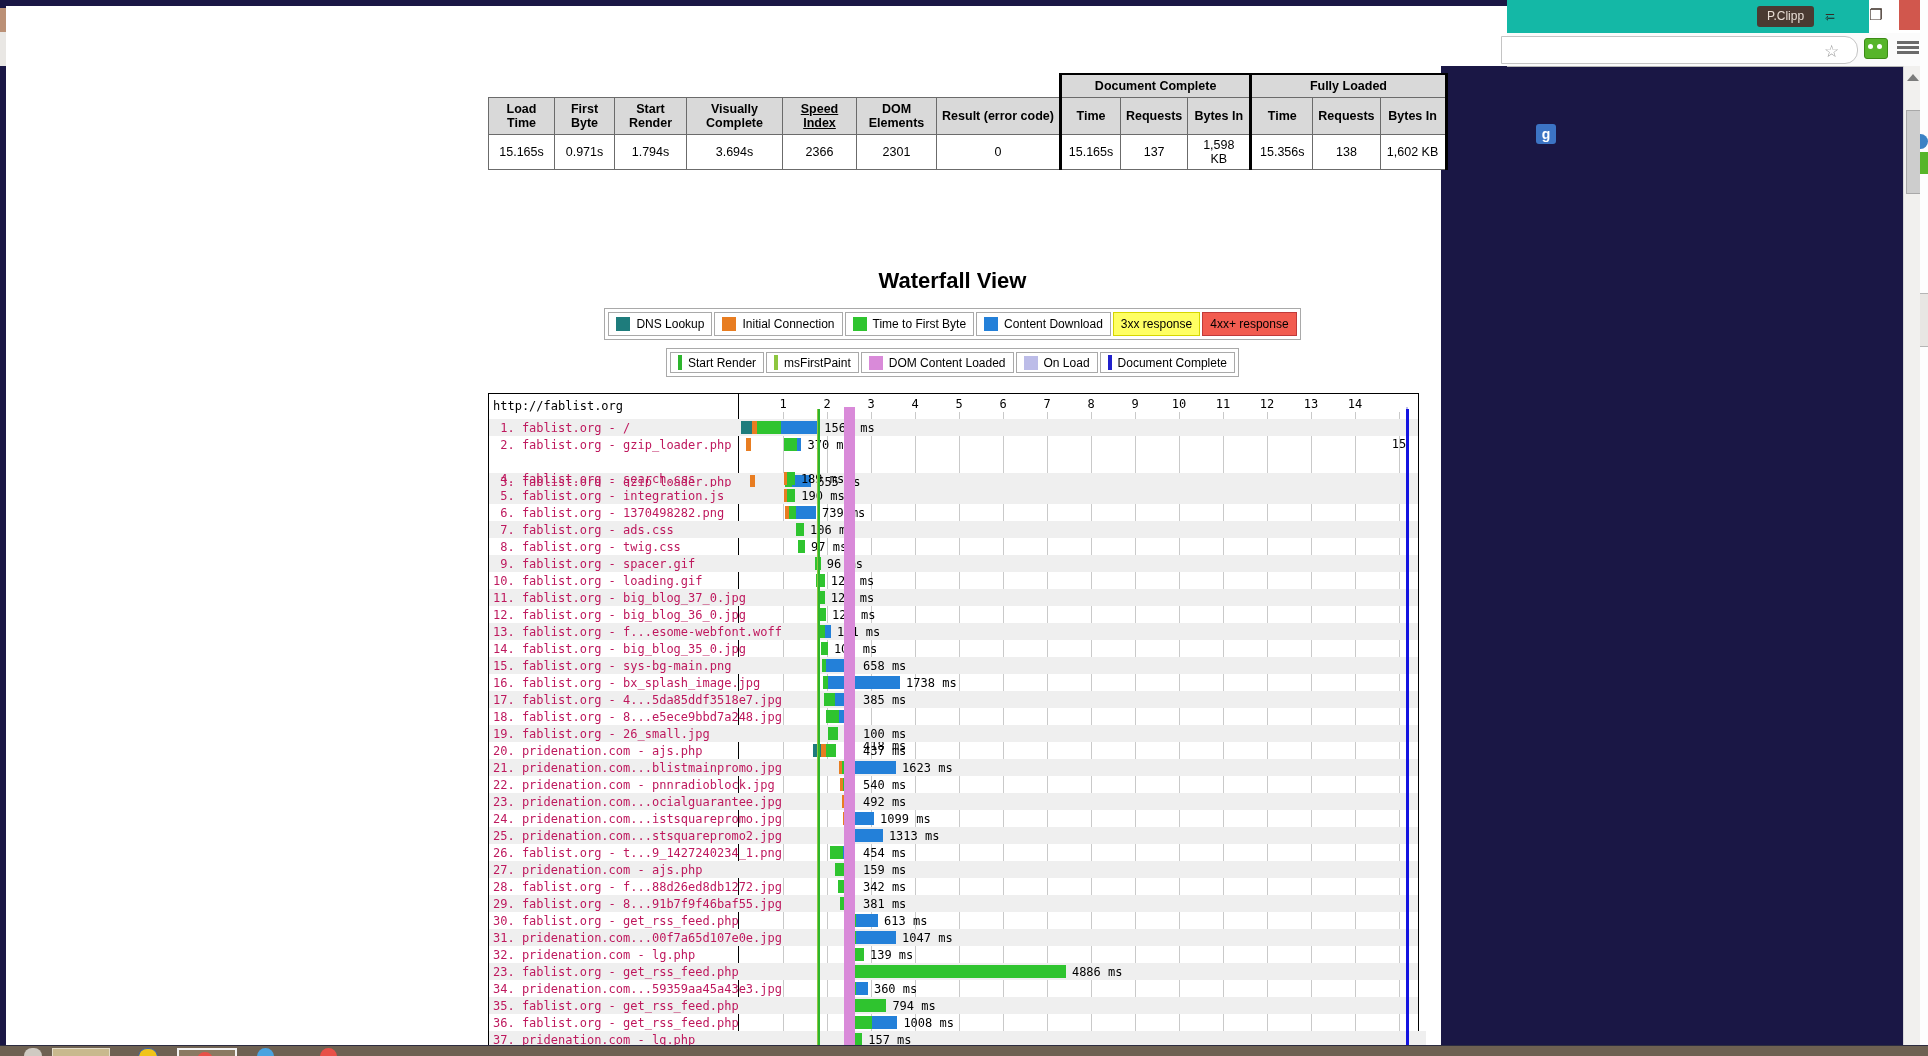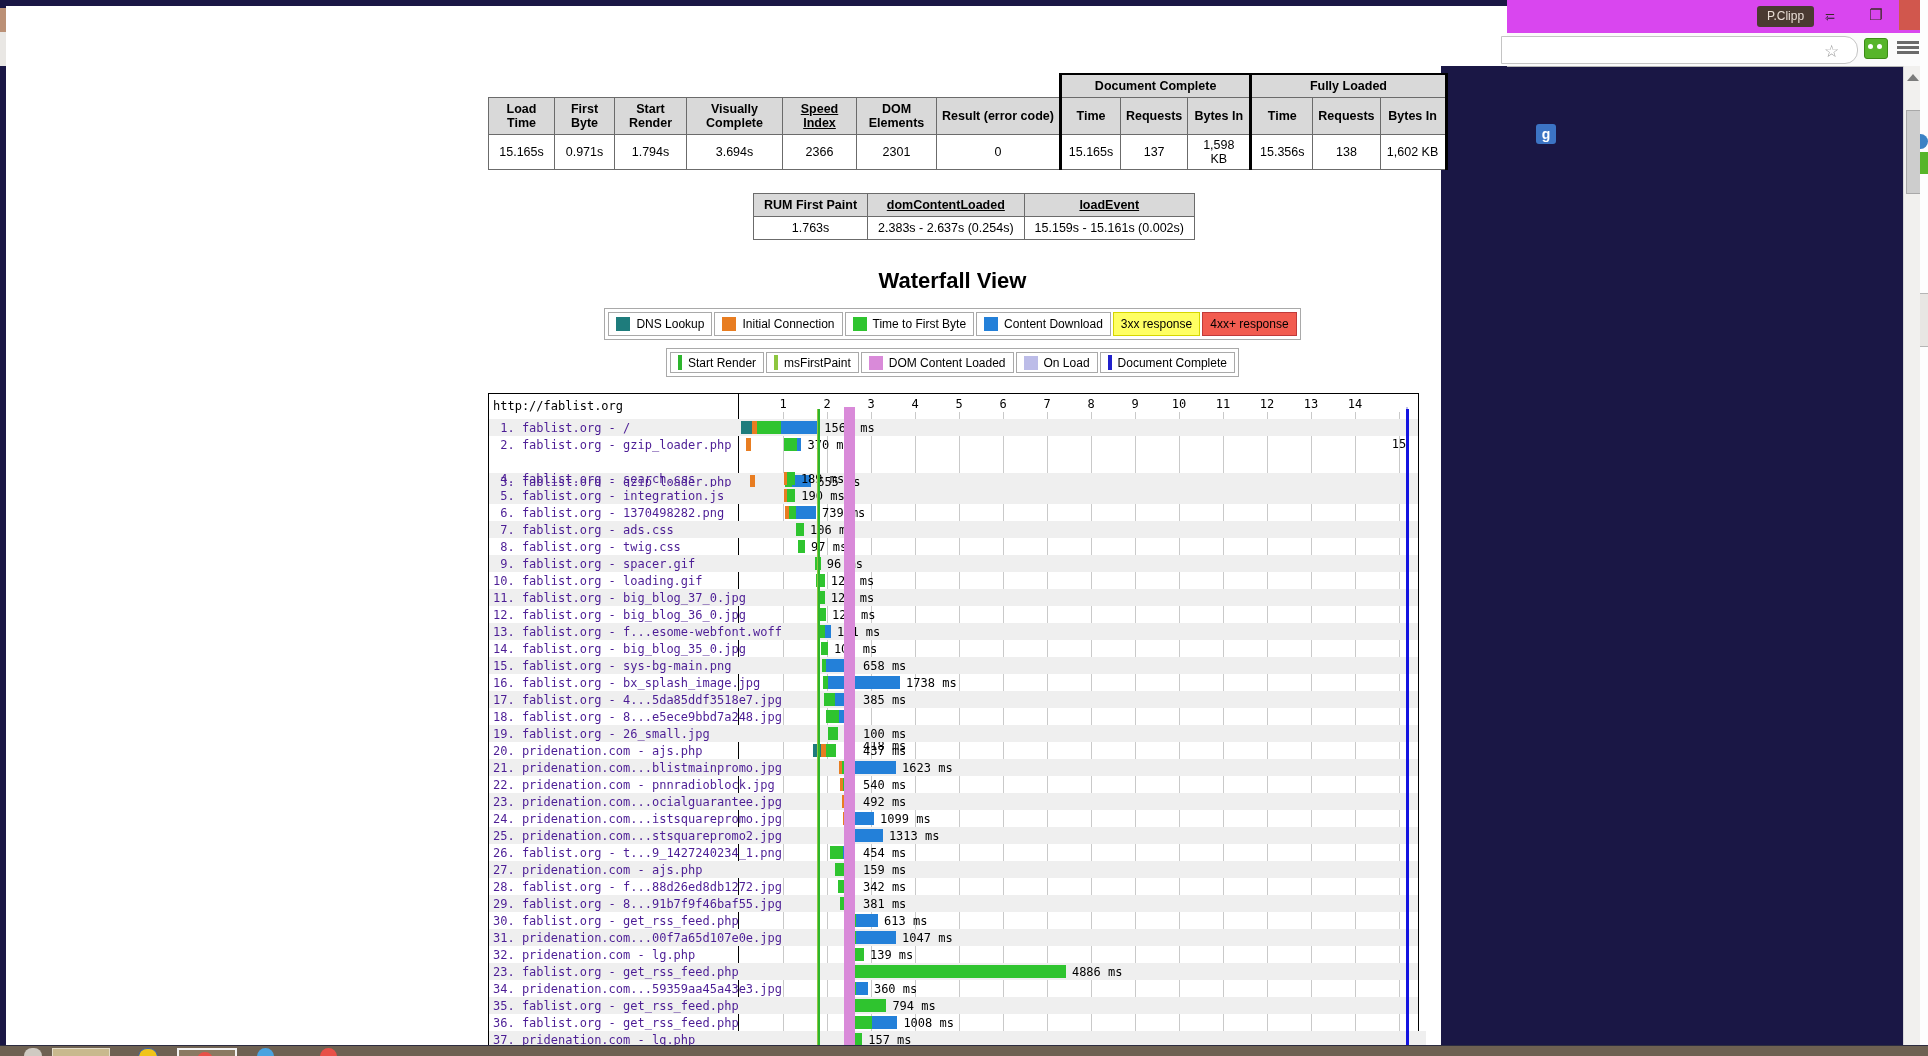--- a/index.html
+++ b/index.html
@@ -1,21 +1,21 @@
 <!DOCTYPE html>
 <html><head>
 <meta charset="utf-8">
 <style>
   html,body{margin:0;padding:0;}
   body{font-family:"Liberation Sans",sans-serif;background:#fff;}
   #screen{position:relative;width:1928px;height:1056px;overflow:hidden;background:#fff;}
   .abs{position:absolute;}
   .navy{background:#1a1745;}
   
-  #titlebar{left:1507px;top:0;width:421px;height:33px;background:#d946ef;}
+  #titlebar{left:1507px;top:0;width:362px;height:33px;background:#14b8a6;}
   #title-tag{position:absolute;left:250px;top:6px;height:21px;padding:0 10px;background:#4a3a31;color:#e8ddd4;
      font-size:12px;line-height:21px;border-radius:3px;}
   #title-arrow{position:absolute;left:318px;top:11px;color:#1d1d1d;font-size:12px;}
   .winbtn{position:absolute;top:0;height:30px;text-align:center;color:#3a2c24;font-size:15px;cursor:default;}
   #btn-min{left:300px;width:46px;line-height:26px;}
   #btn-max{left:346px;width:46px;line-height:30px;}
   #btn-close{left:392px;width:58px;background:#d1574d;color:#fff;line-height:28px;font-size:14px;}
   #chrome-toolbar{left:1507px;top:33px;width:421px;height:33px;background:#fbfbfb;border-bottom:1px solid #b6b6b6;}
   #addr-end{position:absolute;left:-6px;top:3px;width:355px;height:26px;background:#fff;border:1px solid #c4c4c4;border-radius:0 13px 13px 0;}
   #star{position:absolute;left:322px;top:4px;font-size:17px;color:#9a9a9a;}
@@ -63,21 +63,21 @@
   .legend-item .sw{width:14px;height:14px;margin-right:6px;}
   .legend-item .vb{width:4px;height:15px;margin-right:6px;}
   .legend-badge{border:1px solid #a9a9a9;margin:1px;padding:4px 7px;font-size:12px;white-space:nowrap;}
   #waterfall{left:488px;top:393px;width:929px;height:652px;border:1px solid #000;background:#fff;font-family:"DejaVu Sans Mono","Liberation Mono",monospace;}
   #wf-url{position:absolute;left:4px;top:5px;font-size:12px;color:#000;}
   .tick{position:absolute;top:3px;width:30px;margin-left:-15px;text-align:center;font-size:12px;color:#000;}
   .gridline{position:absolute;top:18px;bottom:0;width:1px;background:#c9c9c9;}
   #wf-divider{position:absolute;left:249px;top:0;bottom:0;width:1px;background:#000;}
   .wf-row{position:absolute;left:0;width:100%;height:17px;}
   .wf-row.odd{background:#efefef;}
-  .req-label{position:absolute;left:4px;top:2px;font-size:12px;color:#4c1d95;white-space:pre;}
+  .req-label{position:absolute;left:4px;top:2px;font-size:12px;color:#be185d;white-space:pre;}
   .seg{position:absolute;top:2px;height:13px;}
   .ms-label{position:absolute;top:2px;font-size:12px;color:#000;white-space:nowrap;}
   .marker-line{position:absolute;top:15px;bottom:0;}
   .marker-band{position:absolute;top:13px;bottom:0;}
   
   #taskbar{left:0;top:1045px;width:1928px;height:11px;background:#6e6152;border-top:1px solid #2c2c40;}
   .tb-icon{position:absolute;top:2px;}
 </style>
 </head>
 <body>
@@ -170,34 +170,20 @@
           <td class="val thick-l">15.165s</td>
           <td class="val">137</td>
           <td class="val thick-r">1,598 KB</td>
           <td class="val thick-l">15.356s</td>
           <td class="val">138</td>
           <td class="val thick-r">1,602 KB</td>
         </tr>
       </tbody>
     </table>
 
-  <table id="rum-table">
-      <tbody>
-        <tr>
-          <th>RUM First Paint</th>
-          <th class="u">domContentLoaded</th>
-          <th class="u">loadEvent</th>
-        </tr>
-        <tr>
-          <td>1.763s</td>
-          <td>2.383s - 2.637s (0.254s)</td>
-          <td>15.159s - 15.161s (0.002s)</td>
-        </tr>
-      </tbody>
-    </table>
 
   <div class="abs" id="wf-title">Waterfall View</div>
   <div class="abs legend-row" id="legend1">
       <div class="legend-box">
         <div class="legend-item">
           <div class="sw" style="background: rgb(30, 124, 124);"></div>
           <span>DNS Lookup</span>
         </div>
         <div class="legend-item">
           <div class="sw" style="background: rgb(232, 125, 33);"></div>

